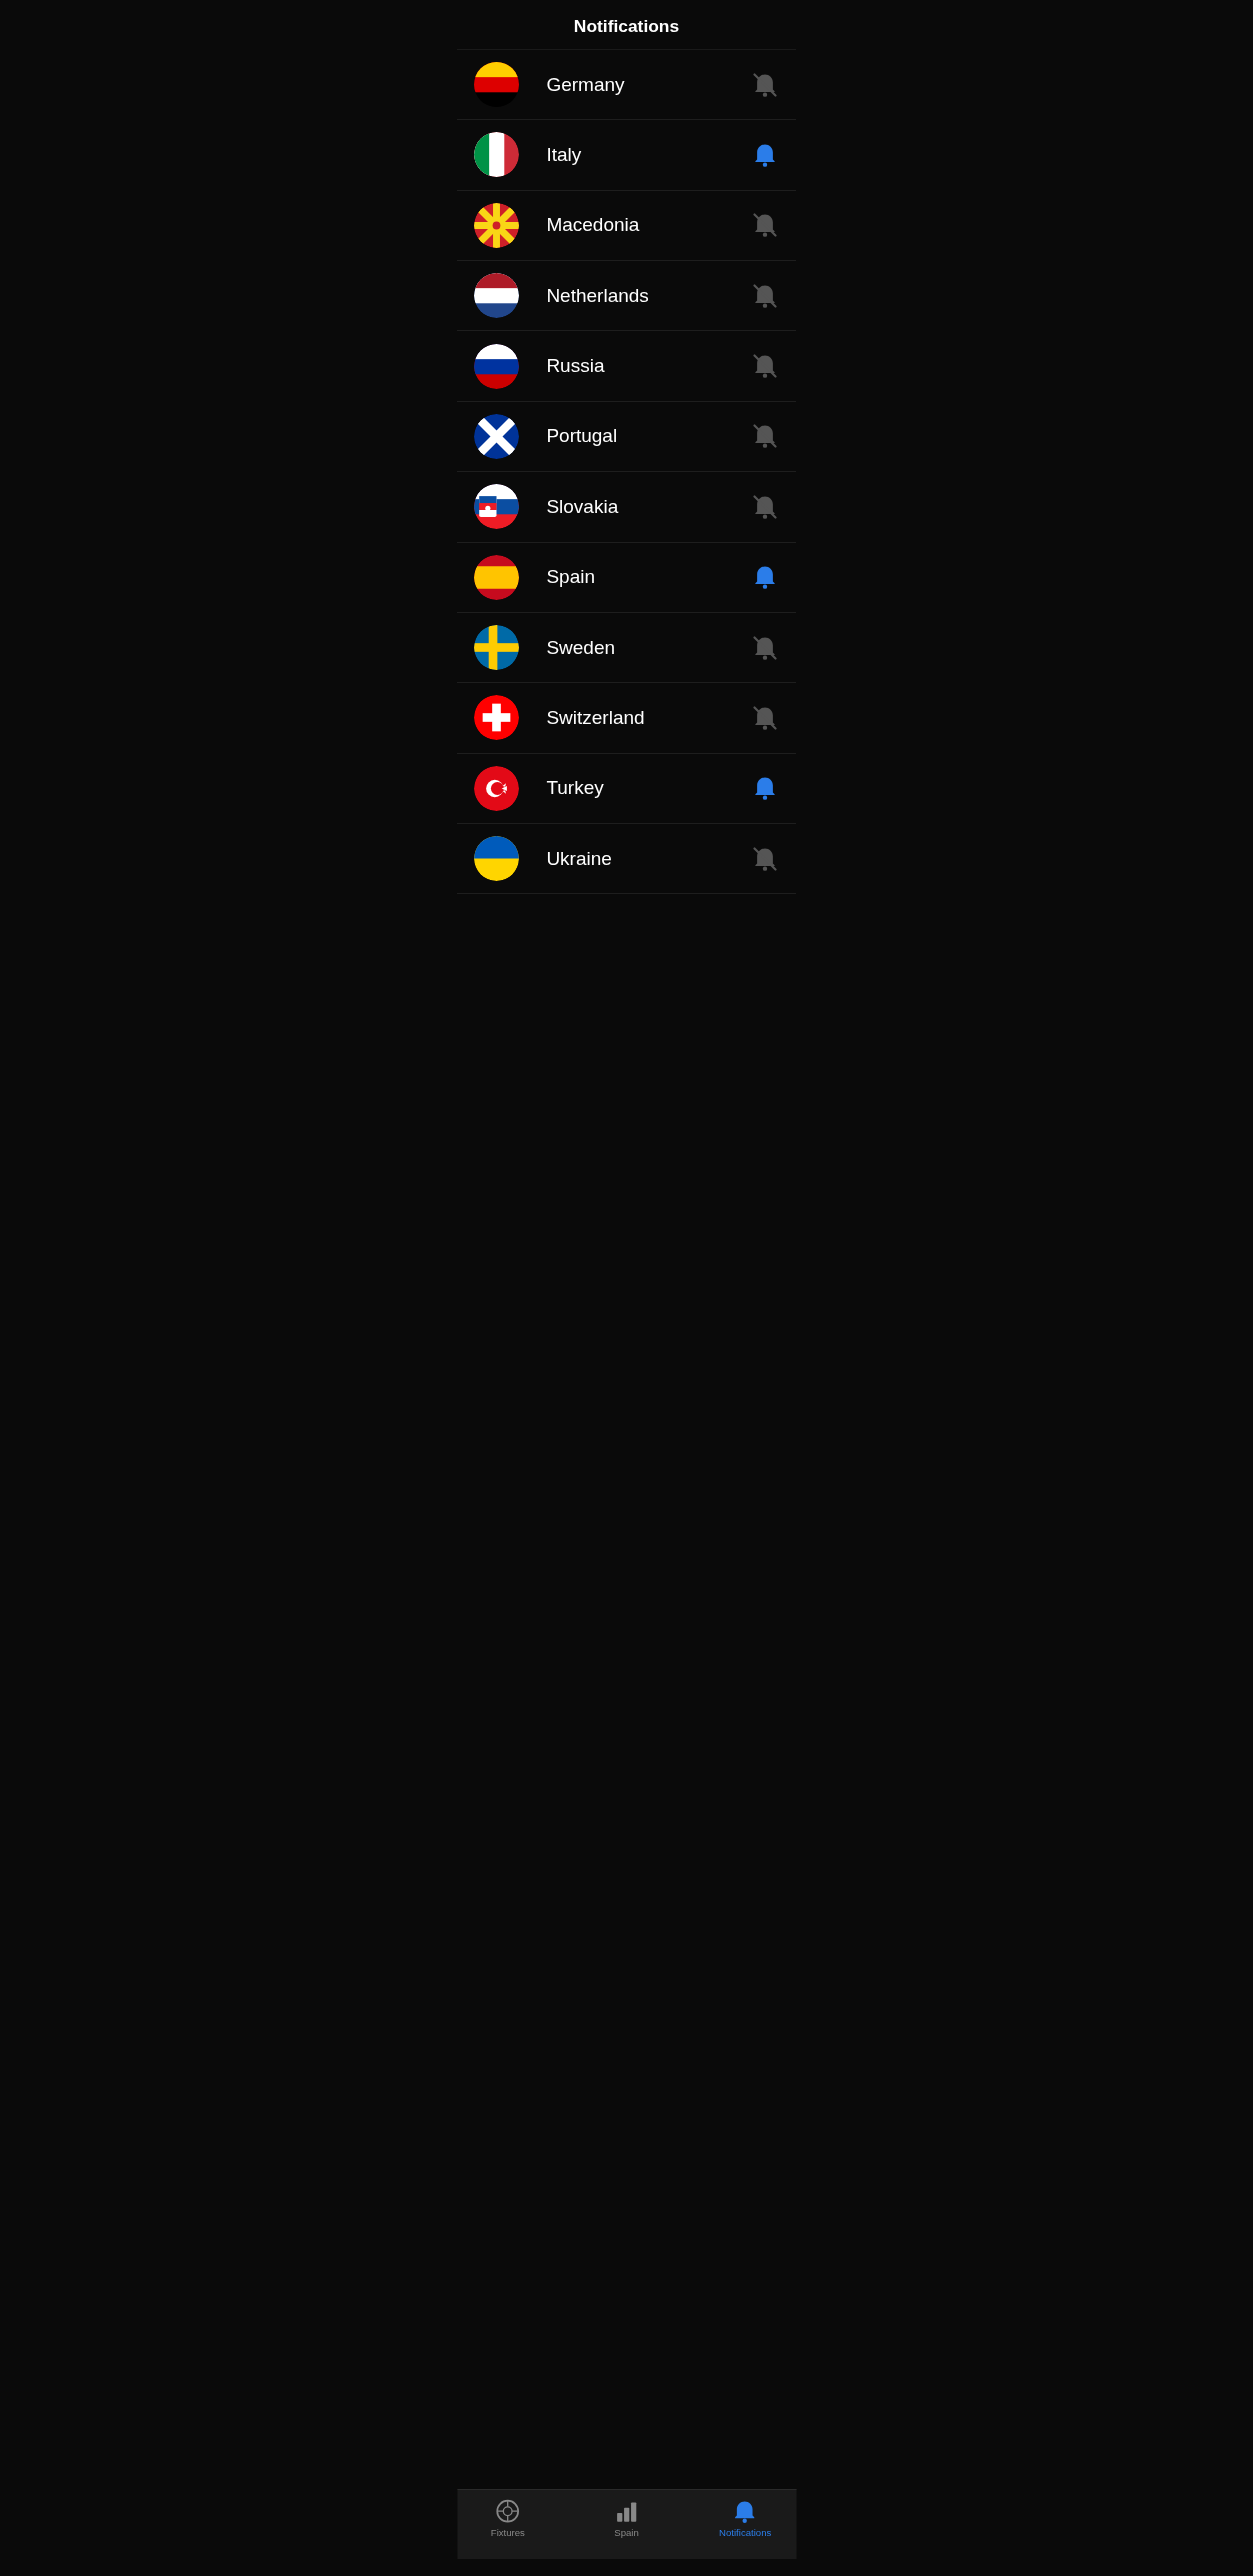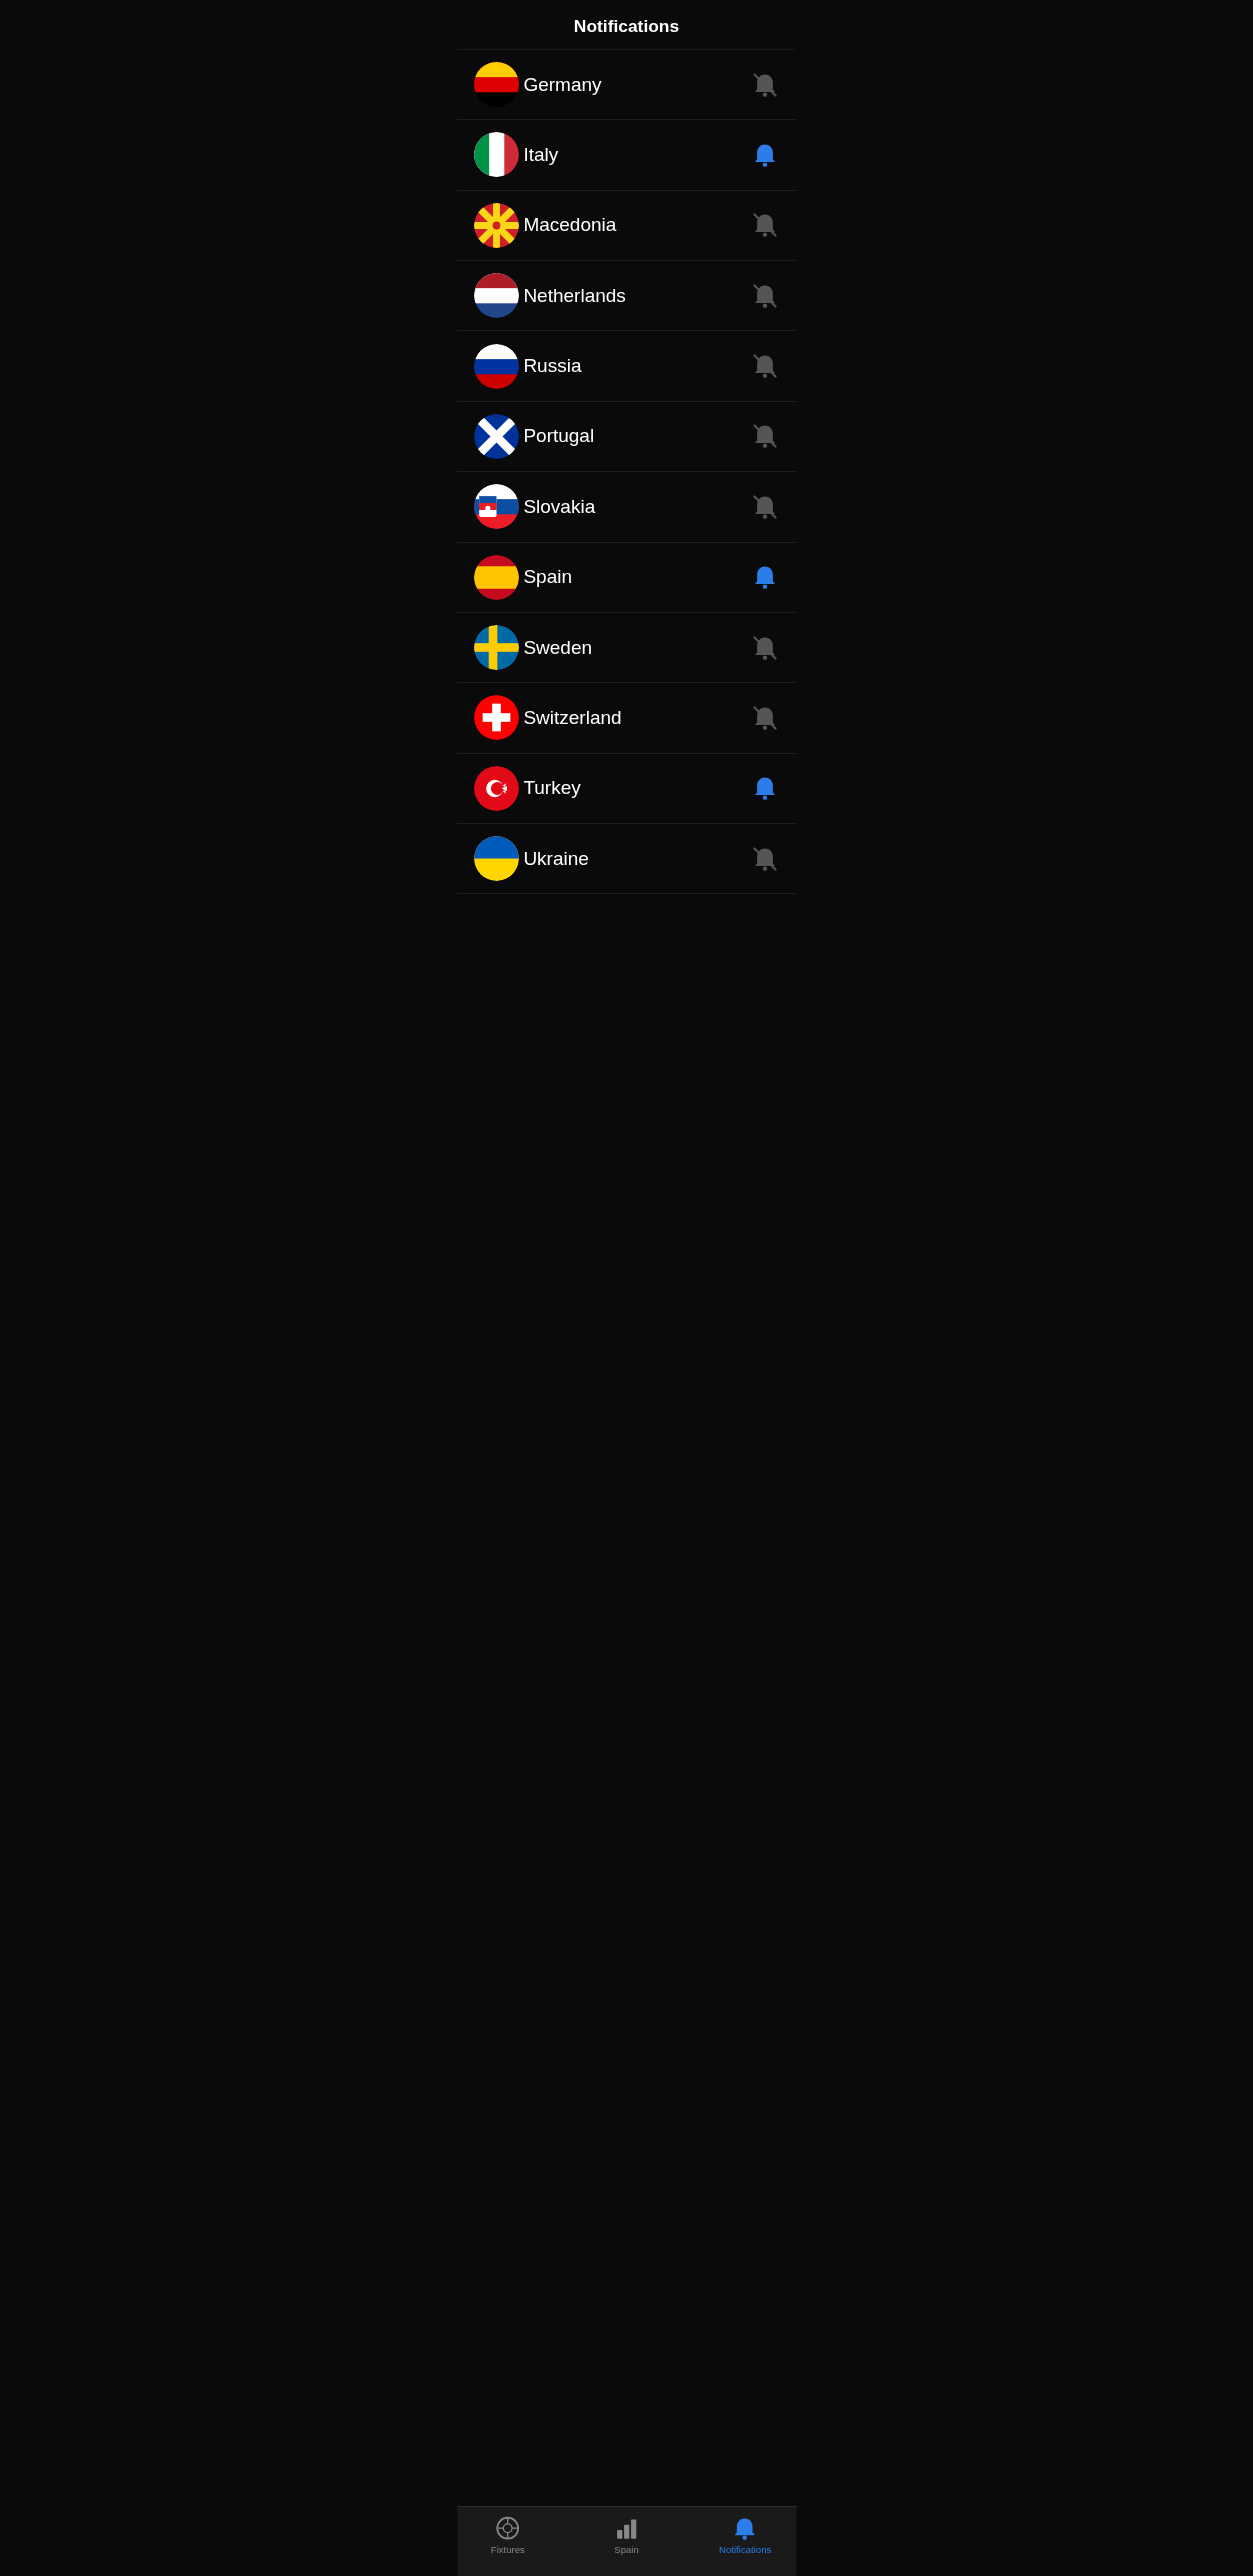--- a/index.html
+++ b/index.html
@@ -52,21 +52,21 @@
       justify-content: center;
       font-size: 26px;
       line-height: 1;
     }
 
     .country-name {
       flex: 1;
       font-size: 19px;
       font-weight: 400;
       color: #ffffff;
-      margin-left: 4px;
+      margin-left: 27px;
     }
 
     .bell-icon {
       width: 28px;
       height: 28px;
       display: flex;
       align-items: center;
       justify-content: center;
     }
 
@@ -74,21 +74,21 @@
       color: #2b7de9;
     }
 
     .bell-muted {
       color: #555555;
     }
 
     
     .tab-bar {
       position: fixed;
-      bottom: 0;
+      bottom: 17px;
       left: 50%;
       transform: translateX(-50%);
       width: 339px;
       background: #1a1a1a;
       border-top: 0.9px solid #2a2a2a;
       display: flex;
       align-items: center;
       justify-content: flex-start;
       padding: 8.7px 0 21px;
       gap: 17px;

